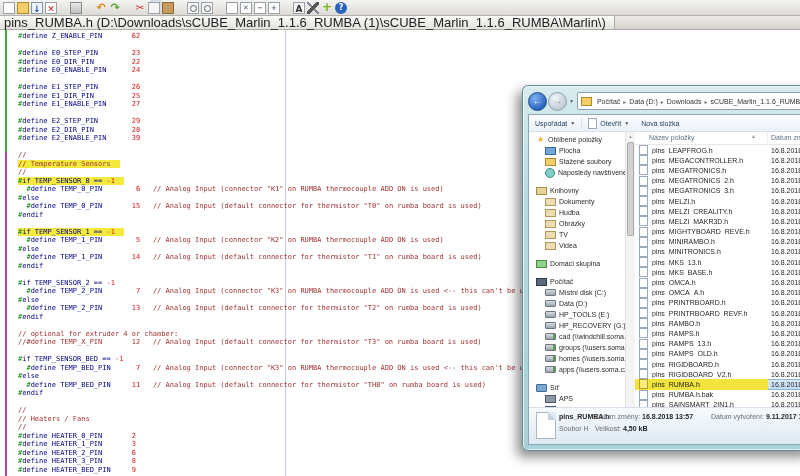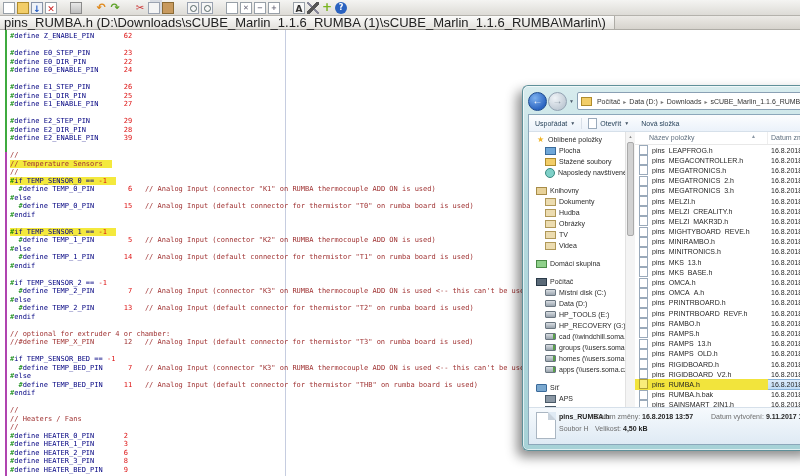--- a/index.html
+++ b/index.html
@@ -39,21 +39,21 @@
   .ed-tab{display:inline-block;padding:0 8px 0 4px;background:linear-gradient(#fbfbfa,#e3e1dc);
       border-right:1px solid #aeaca6;height:13px;white-space:nowrap;}
 
   .ed-code{position:absolute;left:0;top:30px;right:0;bottom:0;background:#fff;overflow:hidden;}
   .gutter-green{position:absolute;left:5px;top:0;width:2px;height:122px;background:#3faa3f;}
   .gutter-purple{position:absolute;left:5px;top:122px;bottom:0;width:2px;background:#b044b0;}
   .ruler{position:absolute;left:285px;top:0;bottom:0;width:1px;background:#c6cde0;}
   .code-pre{position:absolute;left:10px;top:2px;right:0;
       font-family:"DejaVu Sans Mono","Liberation Mono",monospace;font-size:7px;
       color:#000080;white-space:pre;}
-  .code-line{height:8.5px;line-height:8.5px;}
+  .code-line{height:8.5px;line-height:8.5px;margin-left:8px;}
   .line-text{display:inline-block;height:8.5px;}
   .hl{background:#f4e93d;padding-right:9px;}
   .tok-h{color:#008000;}
   .tok-k{color:#000080;}
   .tok-n{color:#dd1111;}
   .tok-c{color:#a03333;}
 
   
   .explorer{position:absolute;left:522px;top:85px;width:290px;height:364px;
       border-radius:6px 0 0 6px;

